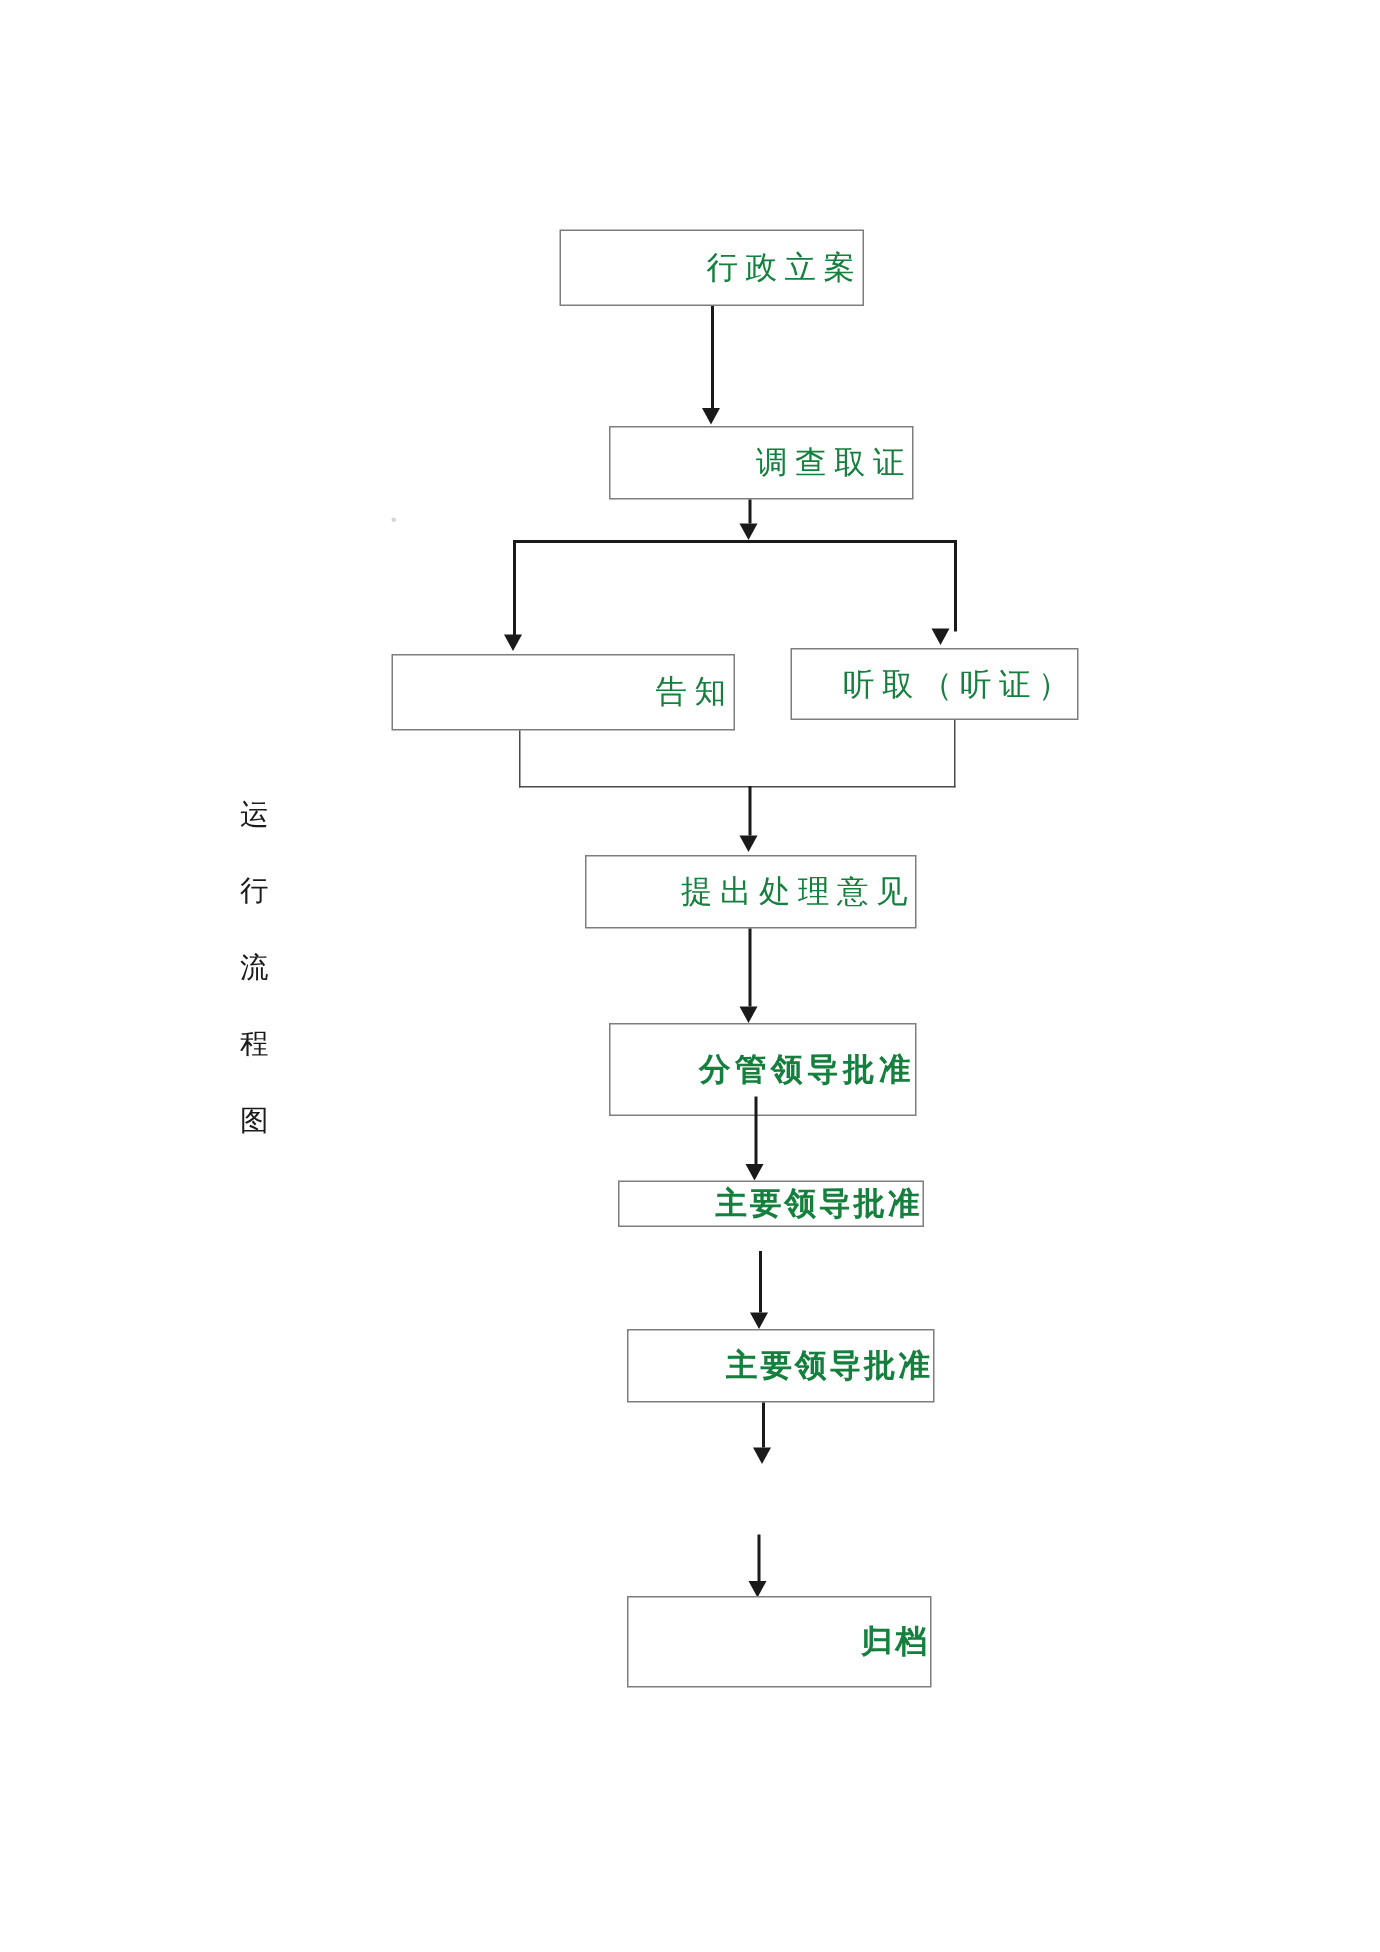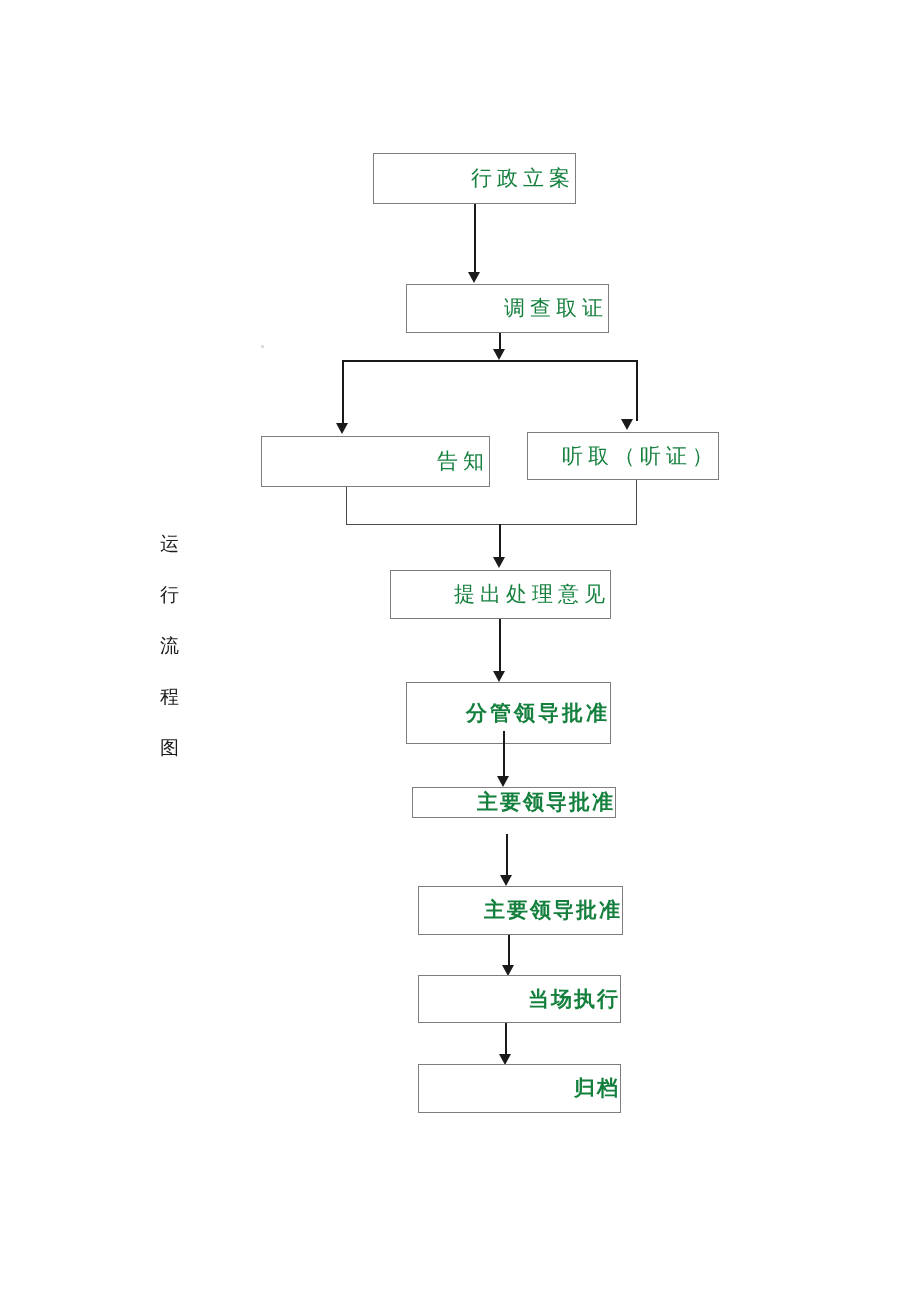--- a/index.html
+++ b/index.html
@@ -173,24 +173,21 @@
   <div class="vline" style="left:506px; top:834px; height:41px;"></div>
   <div class="arrowhead" style="left:500px; top:875px;"></div>
 
   <div class="node bold" style="left:418px; top:886px; width:205px; height:49px;">
     <span class="label">主要领导批准</span>
   </div>
 
   <div class="vline" style="left:508px; top:935px; height:30px;"></div>
   <div class="arrowhead" style="left:502px; top:965px;"></div>
 
-  <div class="node bold" style="left:418px; top:975px; width:203px; height:48px;">
-    <span class="label">当场执行</span>
-  </div>
 
   <div class="vline" style="left:505px; top:1023px; height:31px;"></div>
   <div class="arrowhead" style="left:499px; top:1054px;"></div>
 
-  <div class="node bold" style="left:418px; top:1064px; width:203px; height:49px;">
+  <div class="node bold" style="left:418px; top:1064px; width:203px; height:61px;">
     <span class="label">归档</span>
   </div>
 
 </div>
 
 </body></html>

